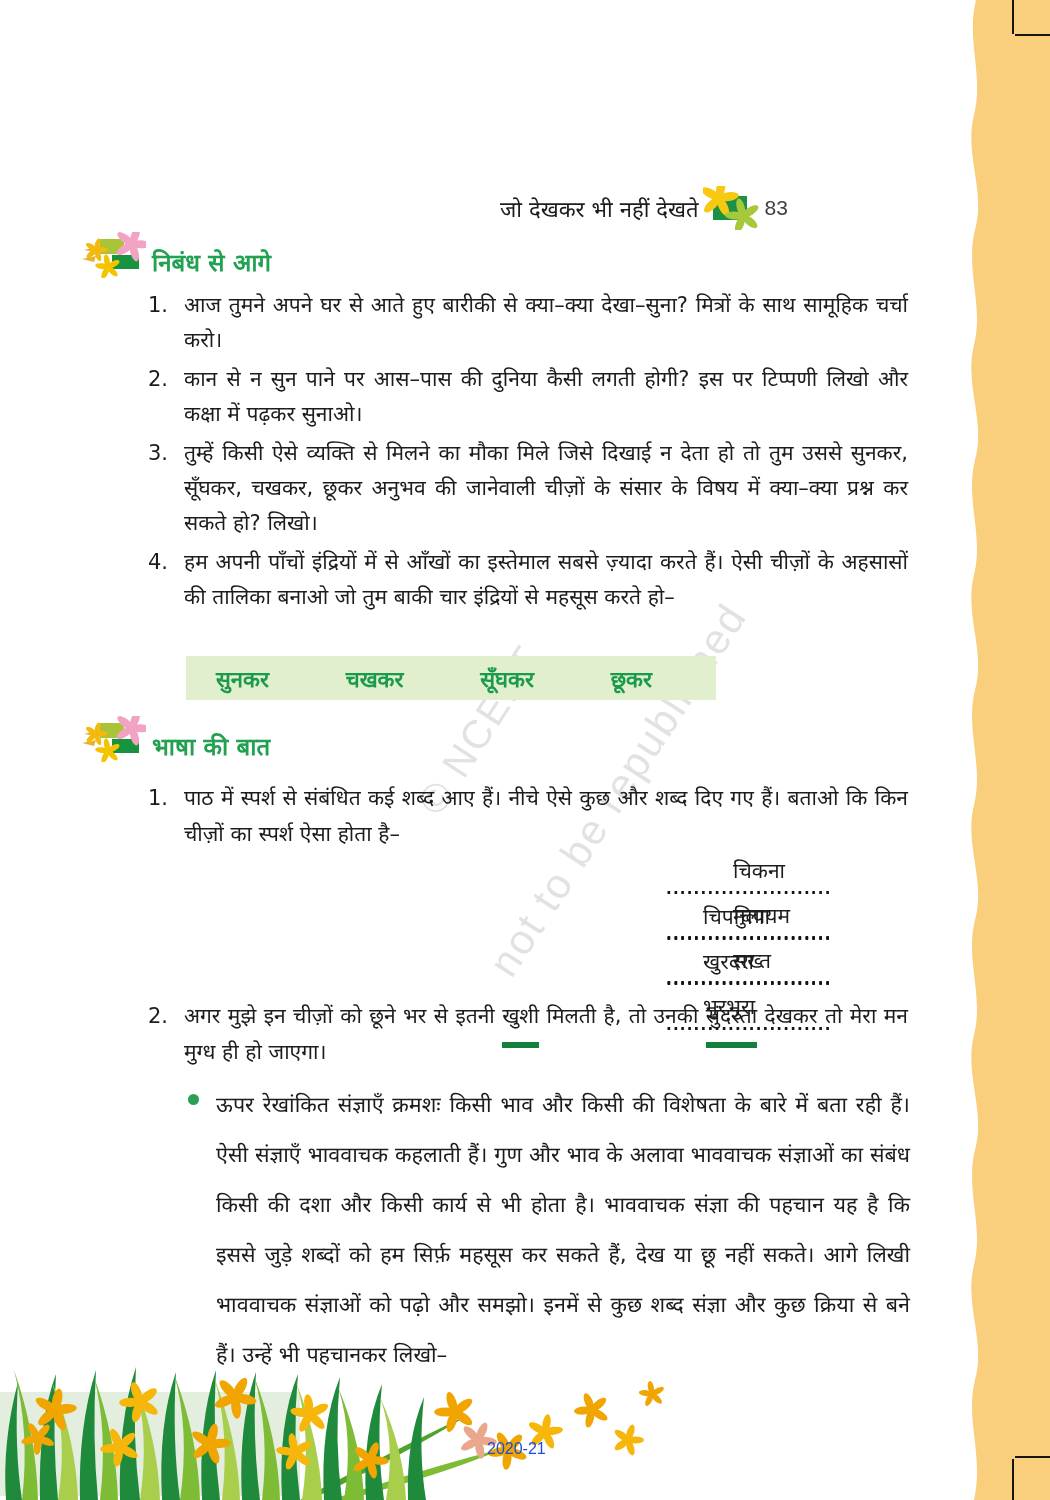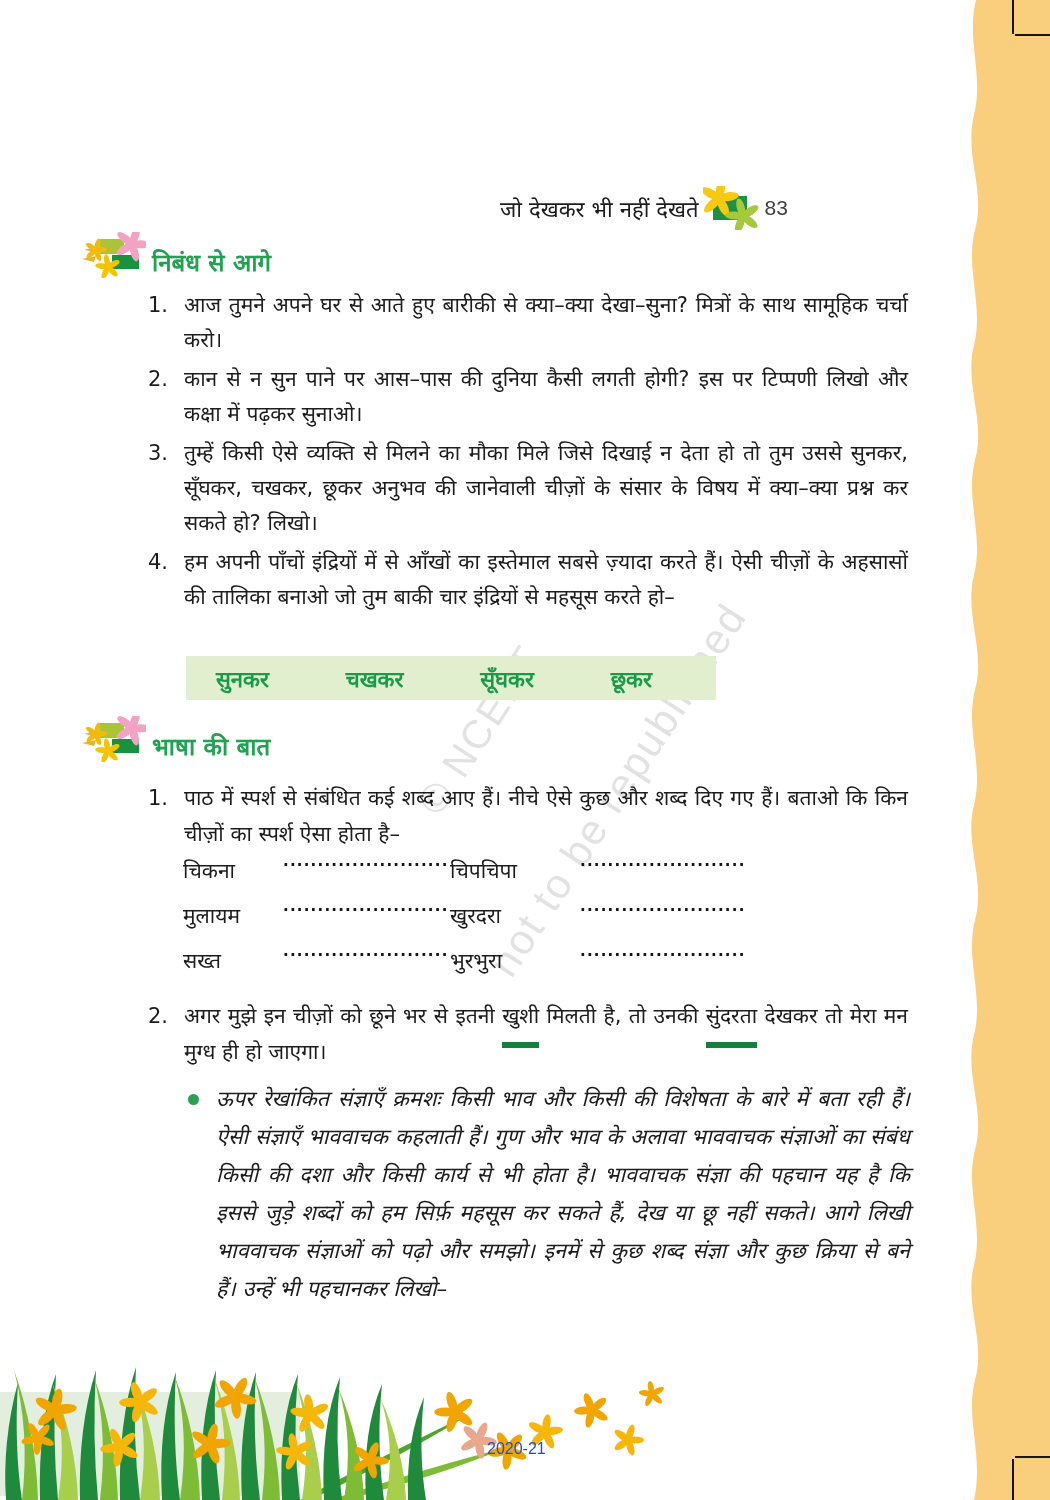--- a/index.html
+++ b/index.html
@@ -49,30 +49,30 @@
 
   .ex-one { left:148px; width:760px; display:flex; }
   .ex-one.b1 { top:780px; }
   .ex-one.b2 { top:998px; }
   .ex-one .num { width:36px; flex:none; font-size:21px; line-height:36px; }
   .ex-one .txt { flex:1; font-size:21px; line-height:36px; text-align:justify; }
   .uword { border-bottom:6px solid #15803d; padding-bottom:14px; }
 
   
   .touch-grid { top:856px; left:183px; width:650px; }
-  .touch-row { display:flex; align-items:flex-start; height:31px; margin-bottom:14px; }
+  .touch-row { display:flex; align-items:flex-end; height:31px; margin-bottom:14px;flex-direction:column; }
   .touch-row .w1 { width:100px; font-size:21px; }
   .touch-row .w2 { width:130px; font-size:21px; }
   .dots { width:167px; overflow:hidden; white-space:nowrap; font-size:15px; font-weight:bold;
           letter-spacing:1.2px; color:#141414; flex:none; }
 
   
   .bullet-para { top:1080px; left:188px; width:722px; display:flex; gap:17px; }
   .bullet-para .dot { flex:none; width:11px; height:11px; border-radius:50%; background:#2BA052; margin-top:14px; }
-  .bullet-para .txt { flex:1; font-size:21.5px; line-height:38px; text-align:justify;font-style:italic; }
+  .bullet-para .txt { flex:1; font-size:21.5px; line-height:50px; text-align:justify; }
 
   
   .footer-year { top:1440px; left:487px; font-family:Liberation Sans, sans-serif;
                  font-size:16px; color:#1d4ed8; z-index:4; }
   .grass { position:absolute; left:0; top:1352px; z-index:3; }
 </style>
 </head>
 <body>
 
 <div class="page">

